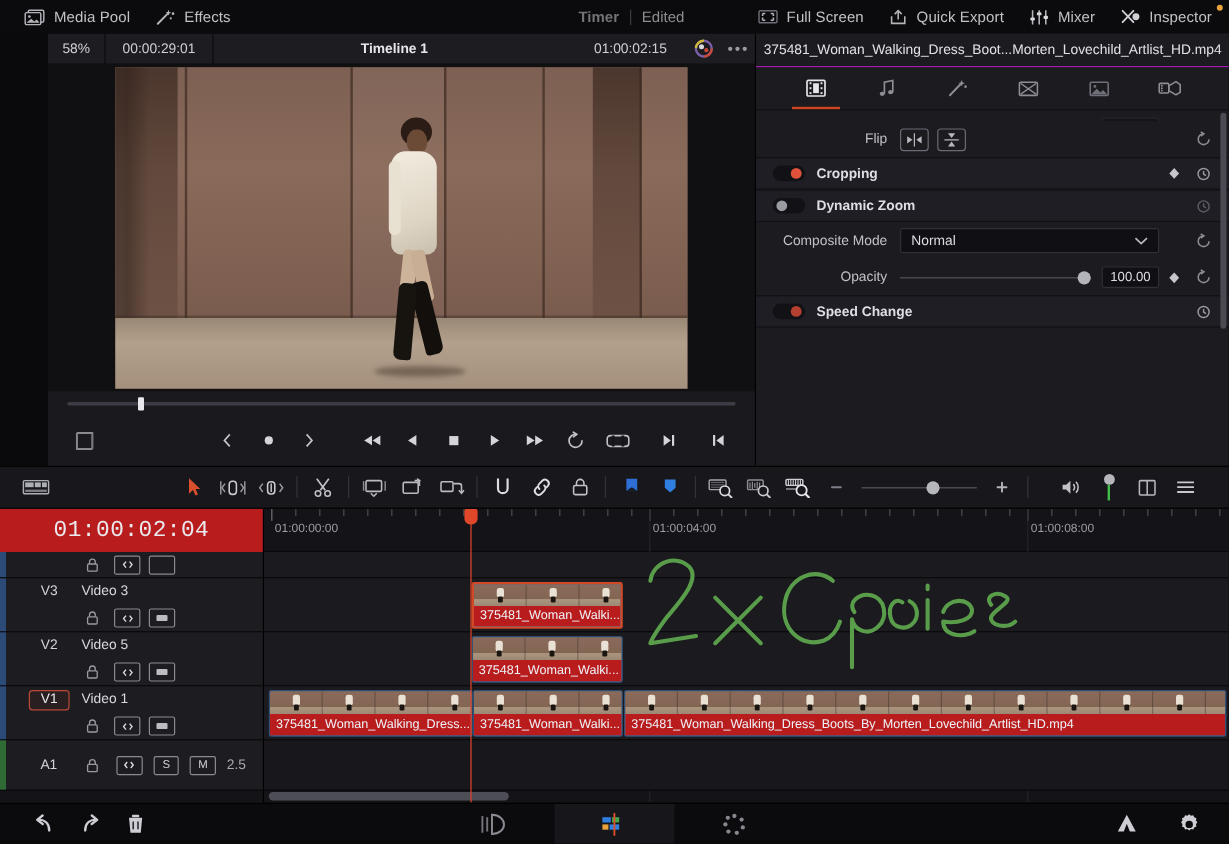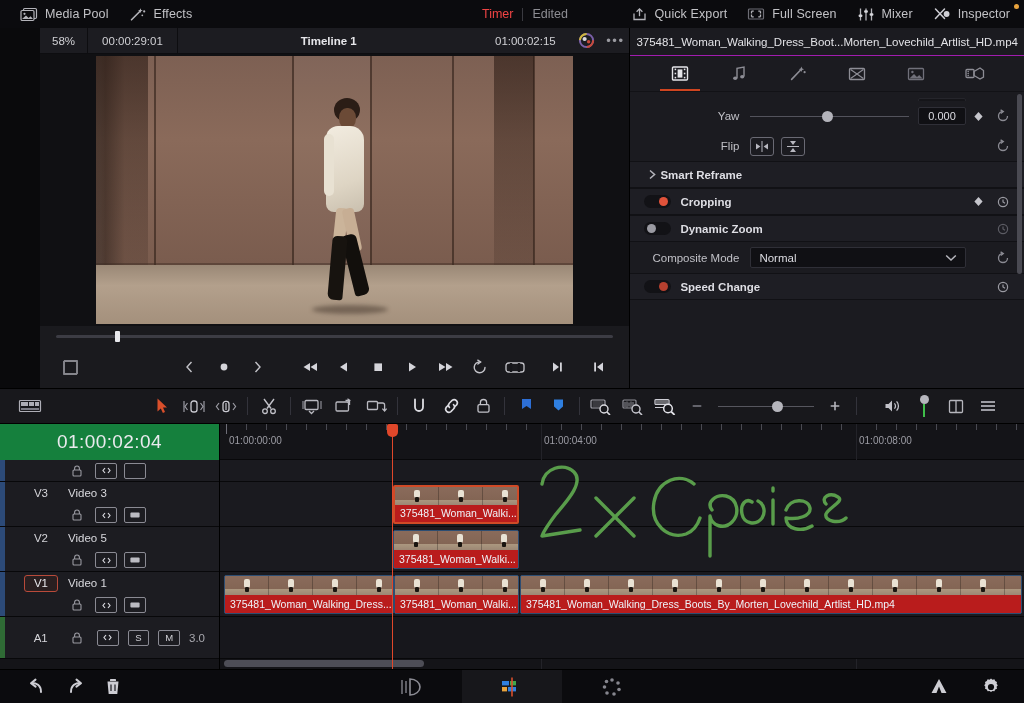--- a/index.html
+++ b/index.html
@@ -16,21 +16,21 @@
 
   
   .topbar {
     height: 28px; background: #0b0b0e; display: flex; align-items: center;
     flex: 0 0 28px; position: relative;
   }
   .tb-item { display: flex; align-items: center; gap: 7px; padding: 0 10px; height: 28px; cursor: default; }
   .tb-item .lbl { font-size: 12.5px; color: #c2c2c6; letter-spacing: .1px; }
   .tb-left { display: flex; align-items: center; padding-left: 10px; }
   .tb-center { position: absolute; left: 482px; display: flex; align-items: center; gap: 9px; }
-  .tb-center .timer { font-size: 12.5px; color: #ef4444; font-weight: normal; }
+  .tb-center .timer { font-size: 12.5px; color: #737373; font-weight: bold; }
   .tb-center .divider { width: 1px; height: 13px; background: #3a3a40; }
   .tb-center .edited { font-size: 12.5px; color: #8d8d93; }
   .tb-right { position: absolute; right: 4px; display: flex; align-items: center; }
   .tb-dot { position: absolute; right: 5px; top: 4px; width: 5px; height: 5px; border-radius: 50%; background: #e8a33d; }
   svg { display: block; }
 
   
   .upper { display: flex; flex: 0 0 360px; height: 360px; padding-left: 40px; }
 
   
@@ -139,21 +139,21 @@
   .zoom-slider { width: 96px; height: 20px; position: relative; display: flex; align-items: center; margin: 0 5px; }
   .zoom-slider .line { width: 100%; height: 1px; background: #56565e; }
   .zoom-slider .knob { position: absolute; left: 56%; width: 11px; height: 11px; border-radius: 50%; background: #b6b6bd; }
   .audio-meter { width: 9px; height: 22px; position: relative; display: flex; flex-direction: column; align-items: center; }
   .audio-meter .bulb { width: 9px; height: 9px; border-radius: 50%; background: #b6b6bd; }
   .audio-meter .stem { width: 2px; flex: 1; background: #3fbf4a; }
 
   
   .timeline { flex: 1; display: flex; background: #141418; position: relative; overflow: hidden; }
   .track-heads { width: 220px; background: #141418; border-right: 1px solid #000; flex: 0 0 220px; position: relative; z-index: 2; }
-  .tc-display { height: 36px; display: flex; align-items: center; justify-content: center; font-size: 19px; color: #eaeaee; letter-spacing: .4px; background: #15803d; }
+  .tc-display { height: 36px; display: flex; align-items: center; justify-content: center; font-size: 19px; color: #eaeaee; letter-spacing: .4px; background: #b91c1c; font-family: Liberation Mono, monospace; }
   .th {
     border-bottom: 1px solid #08080a; display: flex; flex-direction: column; justify-content: center;
     position: relative; background: #1c1c21;
   }
   .th-strip { position: absolute; left: 0; top: 0; bottom: 0; width: 5px; }
   .th-strip.v { background: #2c4a78; }
   .th-strip.a { background: #2f6b35; }
   .th-row1 { display: flex; align-items: center; height: 22px; padding-left: 24px; }
   .th-row2 { display: flex; align-items: center; height: 22px; padding-left: 66px; gap: 7px; }
   .th-name-num {
@@ -232,36 +232,36 @@
 
     <div class="tb-center">
       <span class="timer">Timer</span>
       <span class="divider"></span>
       <span class="edited">Edited</span>
     </div>
 
     <div class="tb-right">
       <div class="tb-item">
         <span>
+          <svg width="18" height="14" viewBox="0 0 18 14">
+              <rect x="1.5" y="2" width="15" height="10" rx="1" fill="none" stroke="#6d6d75" stroke-width="1.2"></rect>
+              <path d="M4.5 4.2 h2.2 M4.5 4.2 v2.2 M13.5 4.2 h-2.2 M13.5 4.2 v2.2 M4.5 9.8 h2.2 M4.5 9.8 v-2.2 M13.5 9.8 h-2.2 M13.5 9.8 v-2.2" stroke="#b4b4ba" stroke-width="1.3"></path>
+            </svg>
+        </span>
+        <span class="lbl">Full Screen</span>
+      </div>
+      <div class="tb-item">
+        <span>
           <svg width="17" height="15" viewBox="0 0 17 15">
               <path d="M3 6.5 V12.5 H14 V6.5" fill="none" stroke="#b4b4ba" stroke-width="1.3"></path>
               <path d="M8.5 2 V9.2" stroke="#b4b4ba" stroke-width="1.3"></path>
               <path d="M5.6 4.8 L8.5 1.9 L11.4 4.8" fill="none" stroke="#b4b4ba" stroke-width="1.3"></path>
             </svg>
         </span>
         <span class="lbl">Quick Export</span>
-      </div>
-      <div class="tb-item">
-        <span>
-          <svg width="18" height="14" viewBox="0 0 18 14">
-              <rect x="1.5" y="2" width="15" height="10" rx="1" fill="none" stroke="#6d6d75" stroke-width="1.2"></rect>
-              <path d="M4.5 4.2 h2.2 M4.5 4.2 v2.2 M13.5 4.2 h-2.2 M13.5 4.2 v2.2 M4.5 9.8 h2.2 M4.5 9.8 v-2.2 M13.5 9.8 h-2.2 M13.5 9.8 v-2.2" stroke="#b4b4ba" stroke-width="1.3"></path>
-            </svg>
-        </span>
-        <span class="lbl">Full Screen</span>
       </div>
       <div class="tb-item">
         <span>
           <svg width="18" height="15" viewBox="0 0 18 15">
               <path d="M3.5 1.5 V13.5 M9 1.5 V13.5 M14.5 1.5 V13.5" stroke="#b4b4ba" stroke-width="1.3"></path>
               <rect x="1.6" y="7.5" width="3.8" height="2.6" rx="1" fill="#d7d7dc"></rect>
               <rect x="7.1" y="3.2" width="3.8" height="2.6" rx="1" fill="#d7d7dc"></rect>
               <rect x="12.6" y="6.2" width="3.8" height="2.6" rx="1" fill="#d7d7dc"></rect>
             </svg>
         </span>
@@ -488,39 +488,20 @@
         <div style="height:9px;overflow:hidden;opacity:.5;">
           <div class="row">
               <div class="row-lbl"></div>
               <div class="slider"></div>
               <div class="numbox">0.000</div>
               <div class="kf-diamond"></div>
               <div class="reset-ic"></div>
             </div>
         </div>
 
-        <div class="row">
-          <div class="row-lbl">Yaw</div>
-          <div class="slider">
-            <div class="slider-line"></div>
-            <div class="slider-knob" style="left:45%"></div>
-          </div>
-          <div class="numbox">0.000</div>
-          <div class="kf-diamond">
-            <svg width="11" height="11" viewBox="0 0 11 11">
-                <path d="M5.5 1 L9.6 5.5 L5.5 10 L1.4 5.5 Z" fill="#c6c6cc"></path>
-              </svg>
-          </div>
-          <div class="reset-ic">
-            <svg width="14" height="14" viewBox="0 0 14 14">
-                <path d="M11.5 7 A4.5 4.5 0 1 1 7 2.5" fill="none" stroke="#8b8b93" stroke-width="1.3"></path>
-                <path d="M4.6 .9 L7.3 2.6 L4.7 4.5" fill="none" stroke="#8b8b93" stroke-width="1.3"></path>
-              </svg>
-          </div>
-        </div>
 
         <div class="row">
           <div class="row-lbl">Flip</div>
           <div style="flex:1;display:flex;align-items:center;">
             <div class="flip-btn">
               <svg width="16" height="13" viewBox="0 0 16 13">
                   <path d="M8 1 V12" stroke="#b8b8c0" stroke-width="1"></path>
                   <path d="M2 3.5 L6.4 6.5 L2 9.5 Z" fill="#b8b8c0"></path>
                   <path d="M14 3.5 L9.6 6.5 L14 9.5 Z" fill="#b8b8c0"></path>
                 </svg>
@@ -535,28 +516,20 @@
           </div>
           <div class="kf-diamond"></div>
           <div class="reset-ic">
             <svg width="14" height="14" viewBox="0 0 14 14">
                 <path d="M11.5 7 A4.5 4.5 0 1 1 7 2.5" fill="none" stroke="#8b8b93" stroke-width="1.3"></path>
                 <path d="M4.6 .9 L7.3 2.6 L4.7 4.5" fill="none" stroke="#8b8b93" stroke-width="1.3"></path>
               </svg>
           </div>
         </div>
 
-        <div class="sect-head">
-          <div class="sect-arrow">
-            <svg width="9" height="11" viewBox="0 0 9 11">
-                <path d="M2 1.5 L6.6 5.5 L2 9.5" fill="none" stroke="#b6b6bd" stroke-width="1.5"></path>
-              </svg>
-          </div>
-          <span>Smart Reframe</span>
-        </div>
 
         <div class="sect-head">
           <div class="toggle on">
               <span class="knob"></span>
             </div>
           <span>Cropping</span>
           <span class="sp"></span>
           <div class="kf-diamond">
             <svg width="11" height="11" viewBox="0 0 11 11">
                 <path d="M5.5 1 L9.6 5.5 L5.5 10 L1.4 5.5 Z" fill="#c6c6cc"></path>
@@ -598,20 +571,39 @@
           </div>
           <div class="kf-diamond"></div>
           <div class="reset-ic">
             <svg width="14" height="14" viewBox="0 0 14 14">
                 <path d="M11.5 7 A4.5 4.5 0 1 1 7 2.5" fill="none" stroke="#8b8b93" stroke-width="1.3"></path>
                 <path d="M4.6 .9 L7.3 2.6 L4.7 4.5" fill="none" stroke="#8b8b93" stroke-width="1.3"></path>
               </svg>
           </div>
         </div>
 
+        <div class="row">
+          <div class="row-lbl">Opacity</div>
+          <div class="slider">
+            <div class="slider-line"></div>
+            <div class="slider-knob" style="right:0"></div>
+          </div>
+          <div class="numbox">100.00</div>
+          <div class="kf-diamond">
+            <svg width="11" height="11" viewBox="0 0 11 11">
+                <path d="M5.5 1 L9.6 5.5 L5.5 10 L1.4 5.5 Z" fill="#c6c6cc"></path>
+              </svg>
+          </div>
+          <div class="reset-ic">
+            <svg width="14" height="14" viewBox="0 0 14 14">
+                <path d="M11.5 7 A4.5 4.5 0 1 1 7 2.5" fill="none" stroke="#8b8b93" stroke-width="1.3"></path>
+                <path d="M4.6 .9 L7.3 2.6 L4.7 4.5" fill="none" stroke="#8b8b93" stroke-width="1.3"></path>
+              </svg>
+          </div>
+        </div>
 
         <div class="sect-head">
           <div class="toggle on">
               <span class="knob" style="background:#b5402f"></span>
             </div>
           <span>Speed Change</span>
           <span class="sp"></span>
           <div class="kf-diamond"></div>
           <div class="reset-ic">
             <svg width="14" height="14" viewBox="0 0 14 14">
@@ -896,21 +888,21 @@
                 <path d="M4.6 6 V4.4 a2.4 2.4 0 0 1 4.8 0 V6" fill="none" stroke="#9a9aa2" stroke-width="1.1"></path>
               </svg>
             </span>
           <span class="th-ic box">
               <svg width="13" height="9" viewBox="0 0 13 9">
                 <path d="M5 2 L3 4.5 L5 7 M8 2 L10 4.5 L8 7" fill="none" stroke="#d8d8de" stroke-width="1.2"></path>
               </svg>
             </span>
           <span class="th-ic box" style="font-size:9.5px;color:#d0d0d6;">S</span>
           <span class="th-ic box" style="font-size:9.5px;color:#d0d0d6;">M</span>
-          <span class="th-val">3.0</span>
+          <span class="th-val">2.5</span>
         </div>
       </div>
     </div>
 
     <div class="tl-canvas">
 
       <div class="ruler">
         <div class="tick major" style="left:6px"></div>
           <div class="tick" style="left:26px"></div>
           <div class="tick" style="left:46px"></div>

